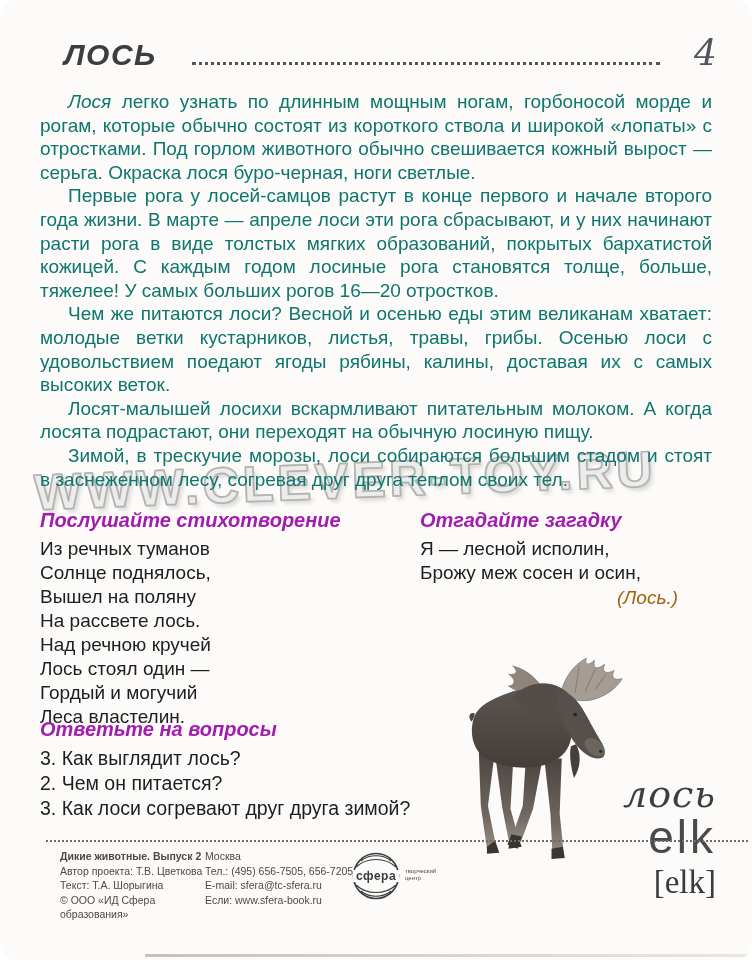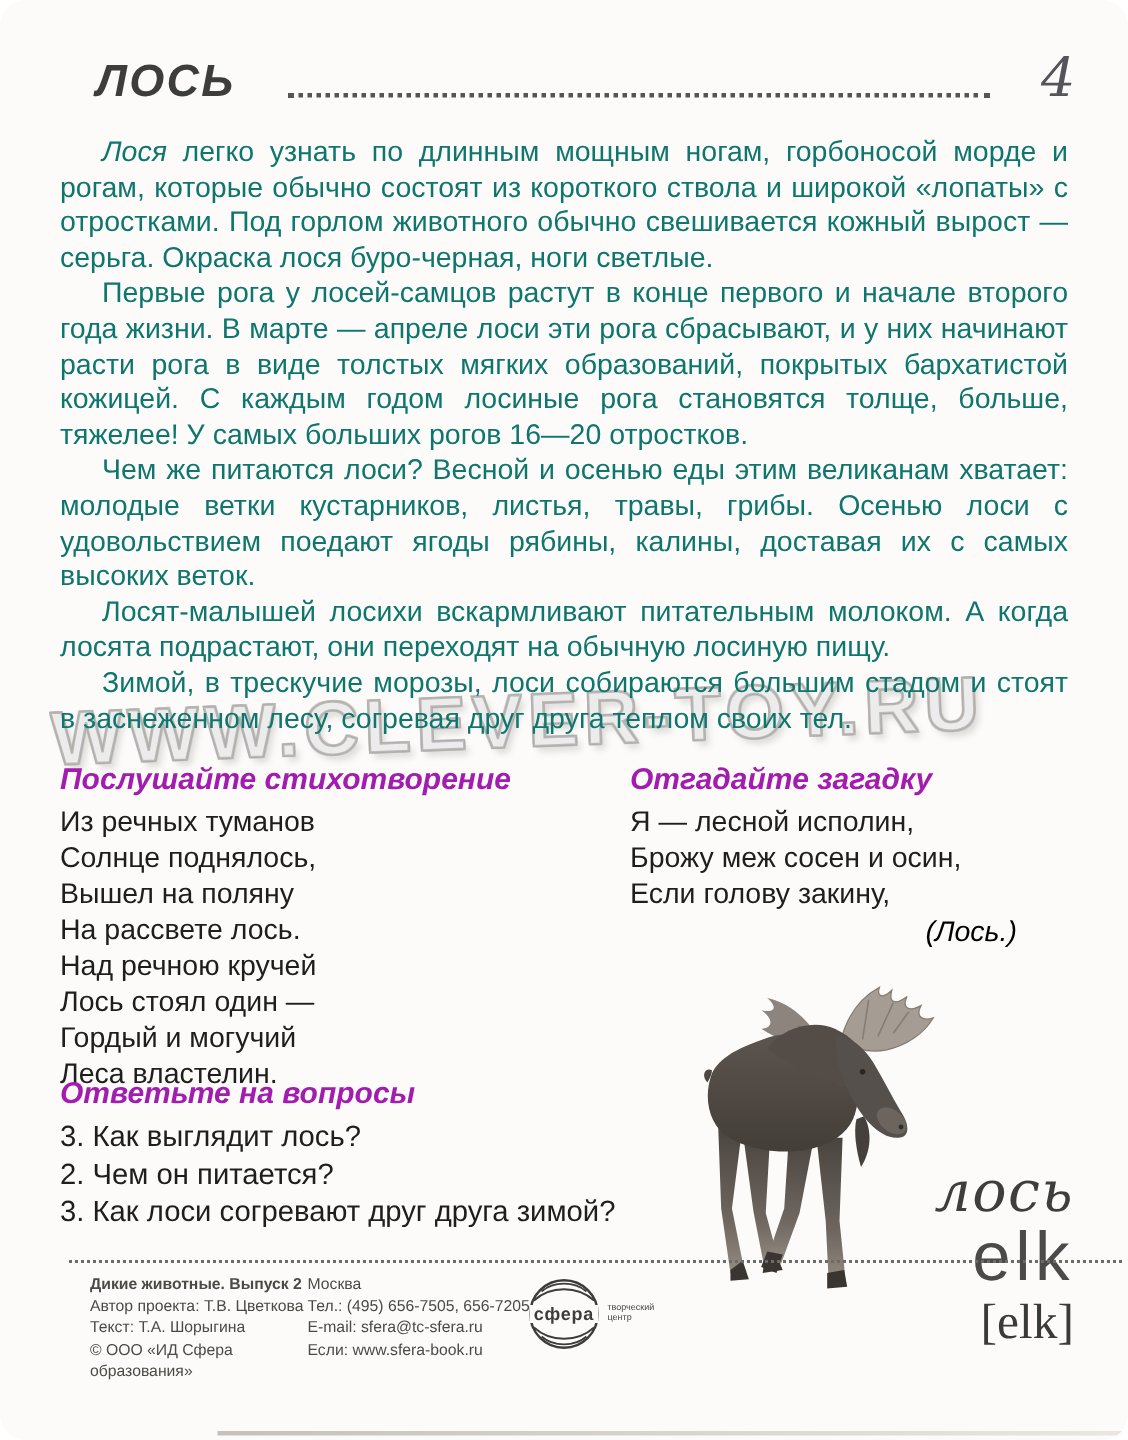--- a/index.html
+++ b/index.html
@@ -51,21 +51,21 @@
   
   .section-heading{
     font-size:20px;font-weight:bold;font-style:italic;color:#a21caf;
     margin:0 0 5px 0;
   }
   .poem{position:absolute;left:40px;top:509px;width:340px;z-index:2;}
   .riddle{position:absolute;left:420px;top:509px;width:300px;z-index:2;}
   .verse-line{font-size:19px;line-height:24px;color:#1e1e1e;}
   .riddle-answer{
     font-size:19px;line-height:26px;font-style:italic;
-    text-align:right;padding-right:42px;color:#000000;
+    text-align:right;padding-right:42px;color:#a16207;
   }
   .questions{position:absolute;left:40px;top:718px;width:430px;z-index:2;}
   .question-line{font-size:19.5px;line-height:25px;color:#1e1e1e;}
   
   .moose-fig{position:absolute;left:460px;top:652px;width:185px;height:210px;z-index:1;}
   
   .vocab{position:absolute;right:36px;top:776px;width:220px;text-align:right;z-index:2;}
   .vocab-ru{
     font-family:"DejaVu Serif",serif;font-style:italic;
     font-size:38px;line-height:36px;color:#3e3e3e;letter-spacing:1px;
@@ -124,21 +124,20 @@
     <div class="verse-line">Над речною кручей</div>
     <div class="verse-line">Лось стоял один —</div>
     <div class="verse-line">Гордый и могучий</div>
     <div class="verse-line">Леса властелин.</div>
   </div>
 
   <div class="riddle">
     <div class="section-heading">Отгадайте загадку</div>
     <div class="verse-line">Я — лесной исполин,</div>
     <div class="verse-line">Брожу меж сосен и осин,</div>
-    <div class="verse-line">Если голову закину,</div>
     <div class="riddle-answer">(Лось.)</div>
   </div>
 
   <div class="questions">
     <div class="section-heading">Ответьте на вопросы</div>
     <div class="question-line">3. Как выглядит лось?</div>
     <div class="question-line">2. Чем он питается?</div>
     <div class="question-line">3. Как лоси согревают друг друга зимой?</div>
   </div>
 

